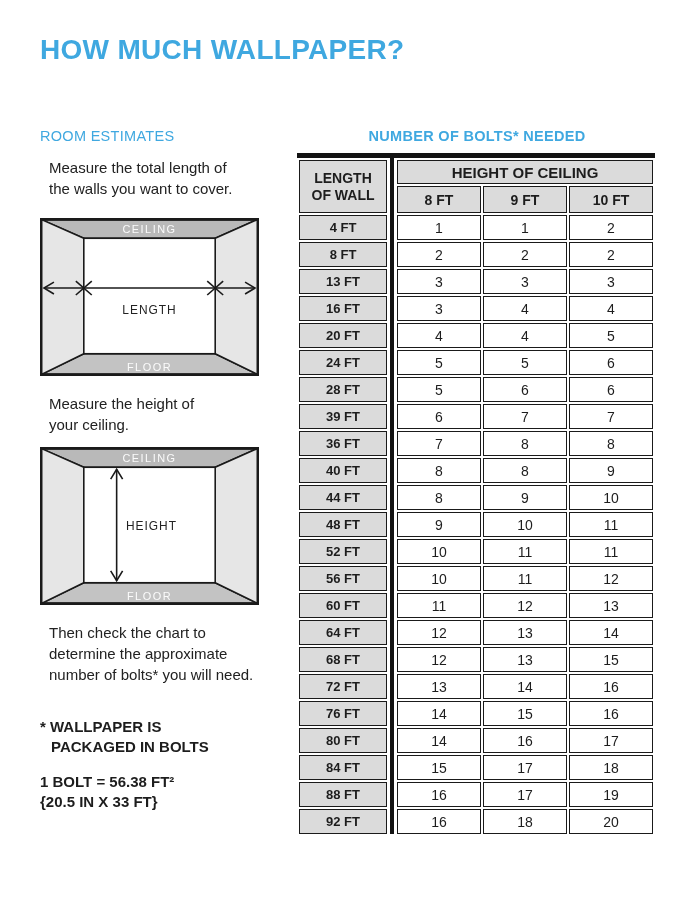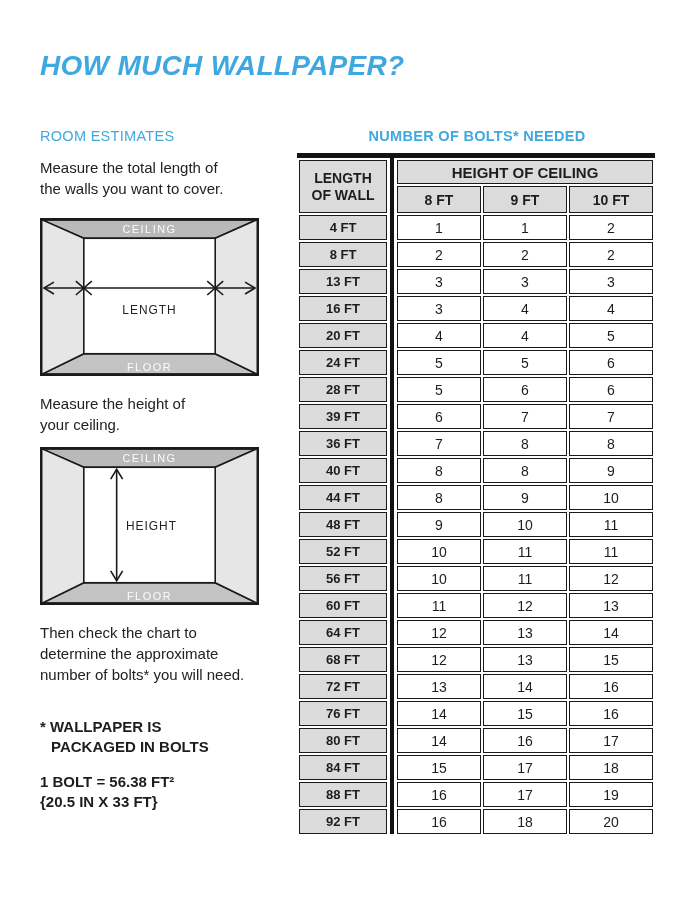--- a/index.html
+++ b/index.html
@@ -11,46 +11,46 @@
   .page {
     position: relative;
     width: 696px;
     height: 900px;
     background: #ffffff;
     overflow: hidden;
   }
   .page-title {
     position: absolute;
     left: 40px;
-    top: 50px;
+    top: 34px;
     font-size: 28px;
     font-weight: 700;
     letter-spacing: 0.3px;
     color: #3FA8E0;
-    font-style: italic;
   }
   
   .left-col {
     position: absolute;
     left: 40px;
     top: 128px;
     width: 238px;
   }
   .section-heading {
     font-size: 14.5px;
     font-weight: 400;
     letter-spacing: 0.3px;
     color: #3FA8E0;
     margin-bottom: 13px;
   }
   .step {
     font-size: 15px;
     line-height: 21px;
     color: #222;
     white-space: pre-line;
+    margin-left: 9px;
   }
   .step-1 { margin-bottom: 19px; }
   .step-2 { margin-bottom: 12px; }
   .step-3 { margin-bottom: 32px; }
   .room-svg { display: block; margin-bottom: 17px; }
   .footnote {
     font-size: 15px;
     font-weight: 700;
     line-height: 20px;
     color: #1d1d1d;

